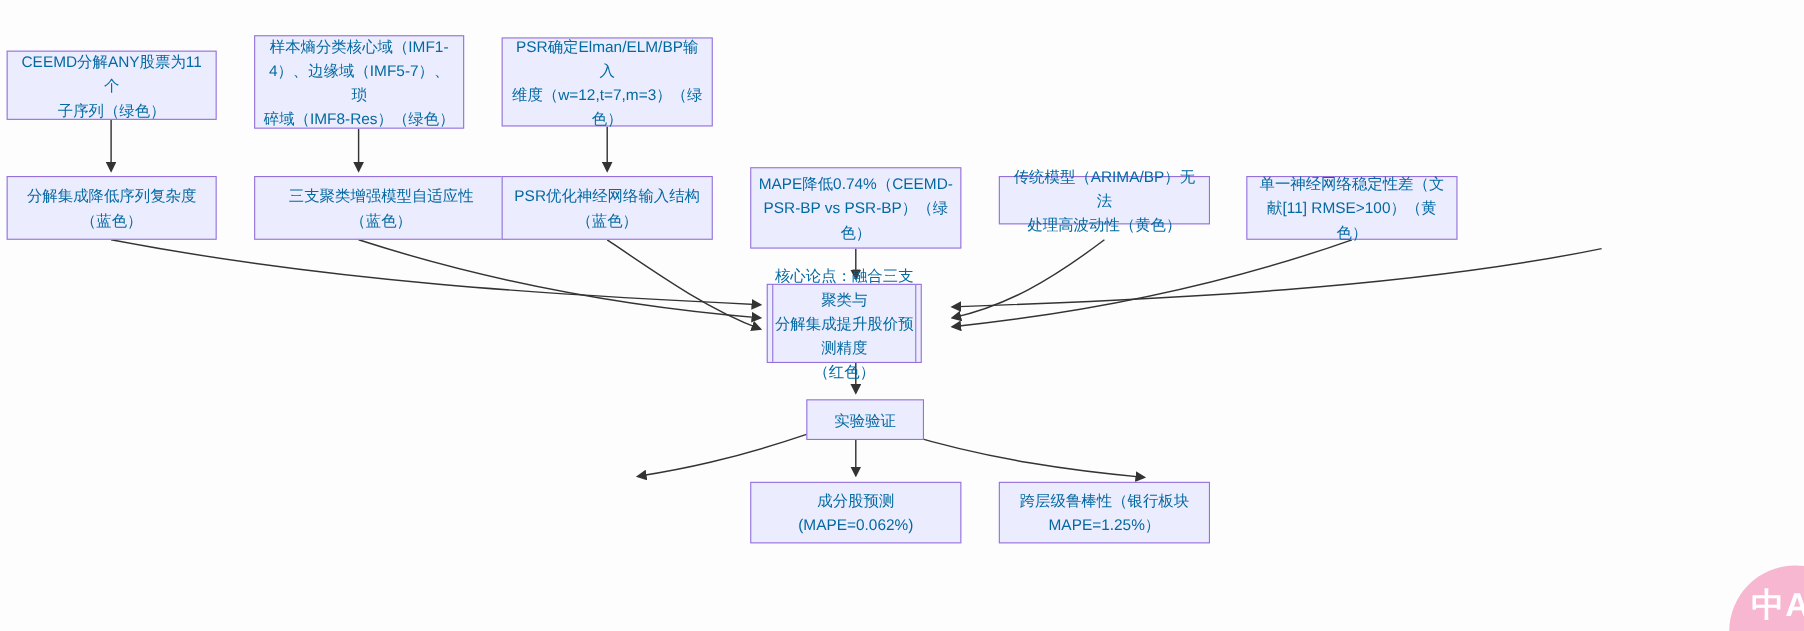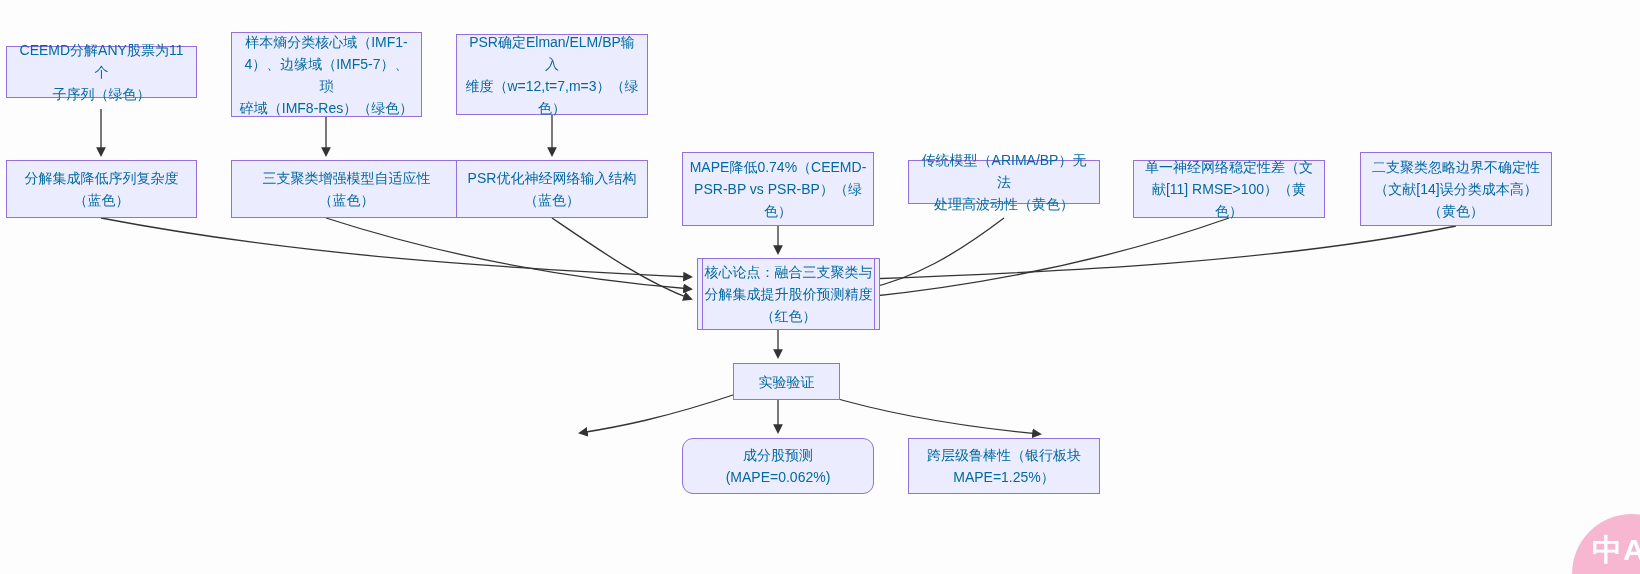--- a/index.html
+++ b/index.html
@@ -79,21 +79,21 @@
       <path d="M1456,226 C1280,262 1060,272 866,279" marker-end="url(#arrow)"></path>
 
       <path d="M778,330 L778,357" marker-end="url(#arrow)"></path>
 
       <path d="M736,394 C665,418 618,427 580,433" marker-end="url(#arrow)"></path>
       <path d="M778,400 L778,432" marker-end="url(#arrow)"></path>
       <path d="M821,394 C900,418 975,428 1040,434" marker-end="url(#arrow)"></path>
     </g>
   </svg>
 
-  <div class="node" style="left:6px; top:46px; width:191px; height:52px;">CEEMD分解ANY股票为11个
+  <div class="node" style="left:6px; top:46px; width:191px; height:63px;">CEEMD分解ANY股票为11个
 子序列（绿色）</div>
   <div class="node" style="left:231px; top:32px; width:191px; height:85px;">样本熵分类核心域（IMF1-
 4）、边缘域（IMF5-7）、琐
 碎域（IMF8-Res）（绿色）</div>
   <div class="node" style="left:456px; top:34px; width:192px; height:81px;">PSR确定Elman/ELM/BP输入
 维度（w=12,t=7,m=3）（绿
 色）</div>
 
   <div class="node" style="left:6px; top:160px; width:191px; height:58px;">分解集成降低序列复杂度
 （蓝色）</div>
@@ -101,31 +101,28 @@
 （蓝色）</div>
   <div class="node" style="left:456px; top:160px; width:192px; height:58px;">PSR优化神经网络输入结构
 （蓝色）</div>
   <div class="node" style="left:682px; top:152px; width:192px; height:74px;">MAPE降低0.74%（CEEMD-
 PSR-BP vs PSR-BP）（绿
 色）</div>
   <div class="node" style="left:908px; top:160px; width:192px; height:44px;">传统模型（ARIMA/BP）无法
 处理高波动性（黄色）</div>
   <div class="node" style="left:1133px; top:160px; width:192px; height:58px;">单一神经网络稳定性差（文
 献[11] RMSE&gt;100）（黄色）</div>
-  <div class="node" style="left:1360px; top:152px; width:192px; height:74px;">二支聚类忽略边界不确定性
-（文献[14]误分类成本高）
-（黄色）</div>
 
-  <div class="node subroutine" style="left:697px; top:258px; width:183px; height:72px;">核心论点：融合三支聚类与
+  <div class="node subroutine" style="left:697px; top:258px; width:141px; height:72px;">核心论点：融合三支聚类与
 分解集成提升股价预测精度
 （红色）</div>
 
   <div class="node" style="left:733px; top:363px; width:107px; height:37px;">实验验证</div>
 
-  <div class="node" style="left:682px; top:438px; width:192px; height:56px;border-radius:11px;">成分股预测
+  <div class="node" style="left:682px; top:438px; width:192px; height:56px;">成分股预测
 (MAPE=0.062%)</div>
   <div class="node" style="left:908px; top:438px; width:192px; height:56px;">跨层级鲁棒性（银行板块
 MAPE=1.25%）</div>
 
   <div class="badge">
     <span class="badge-text">中A</span>
   </div>
 
 </div>
 

